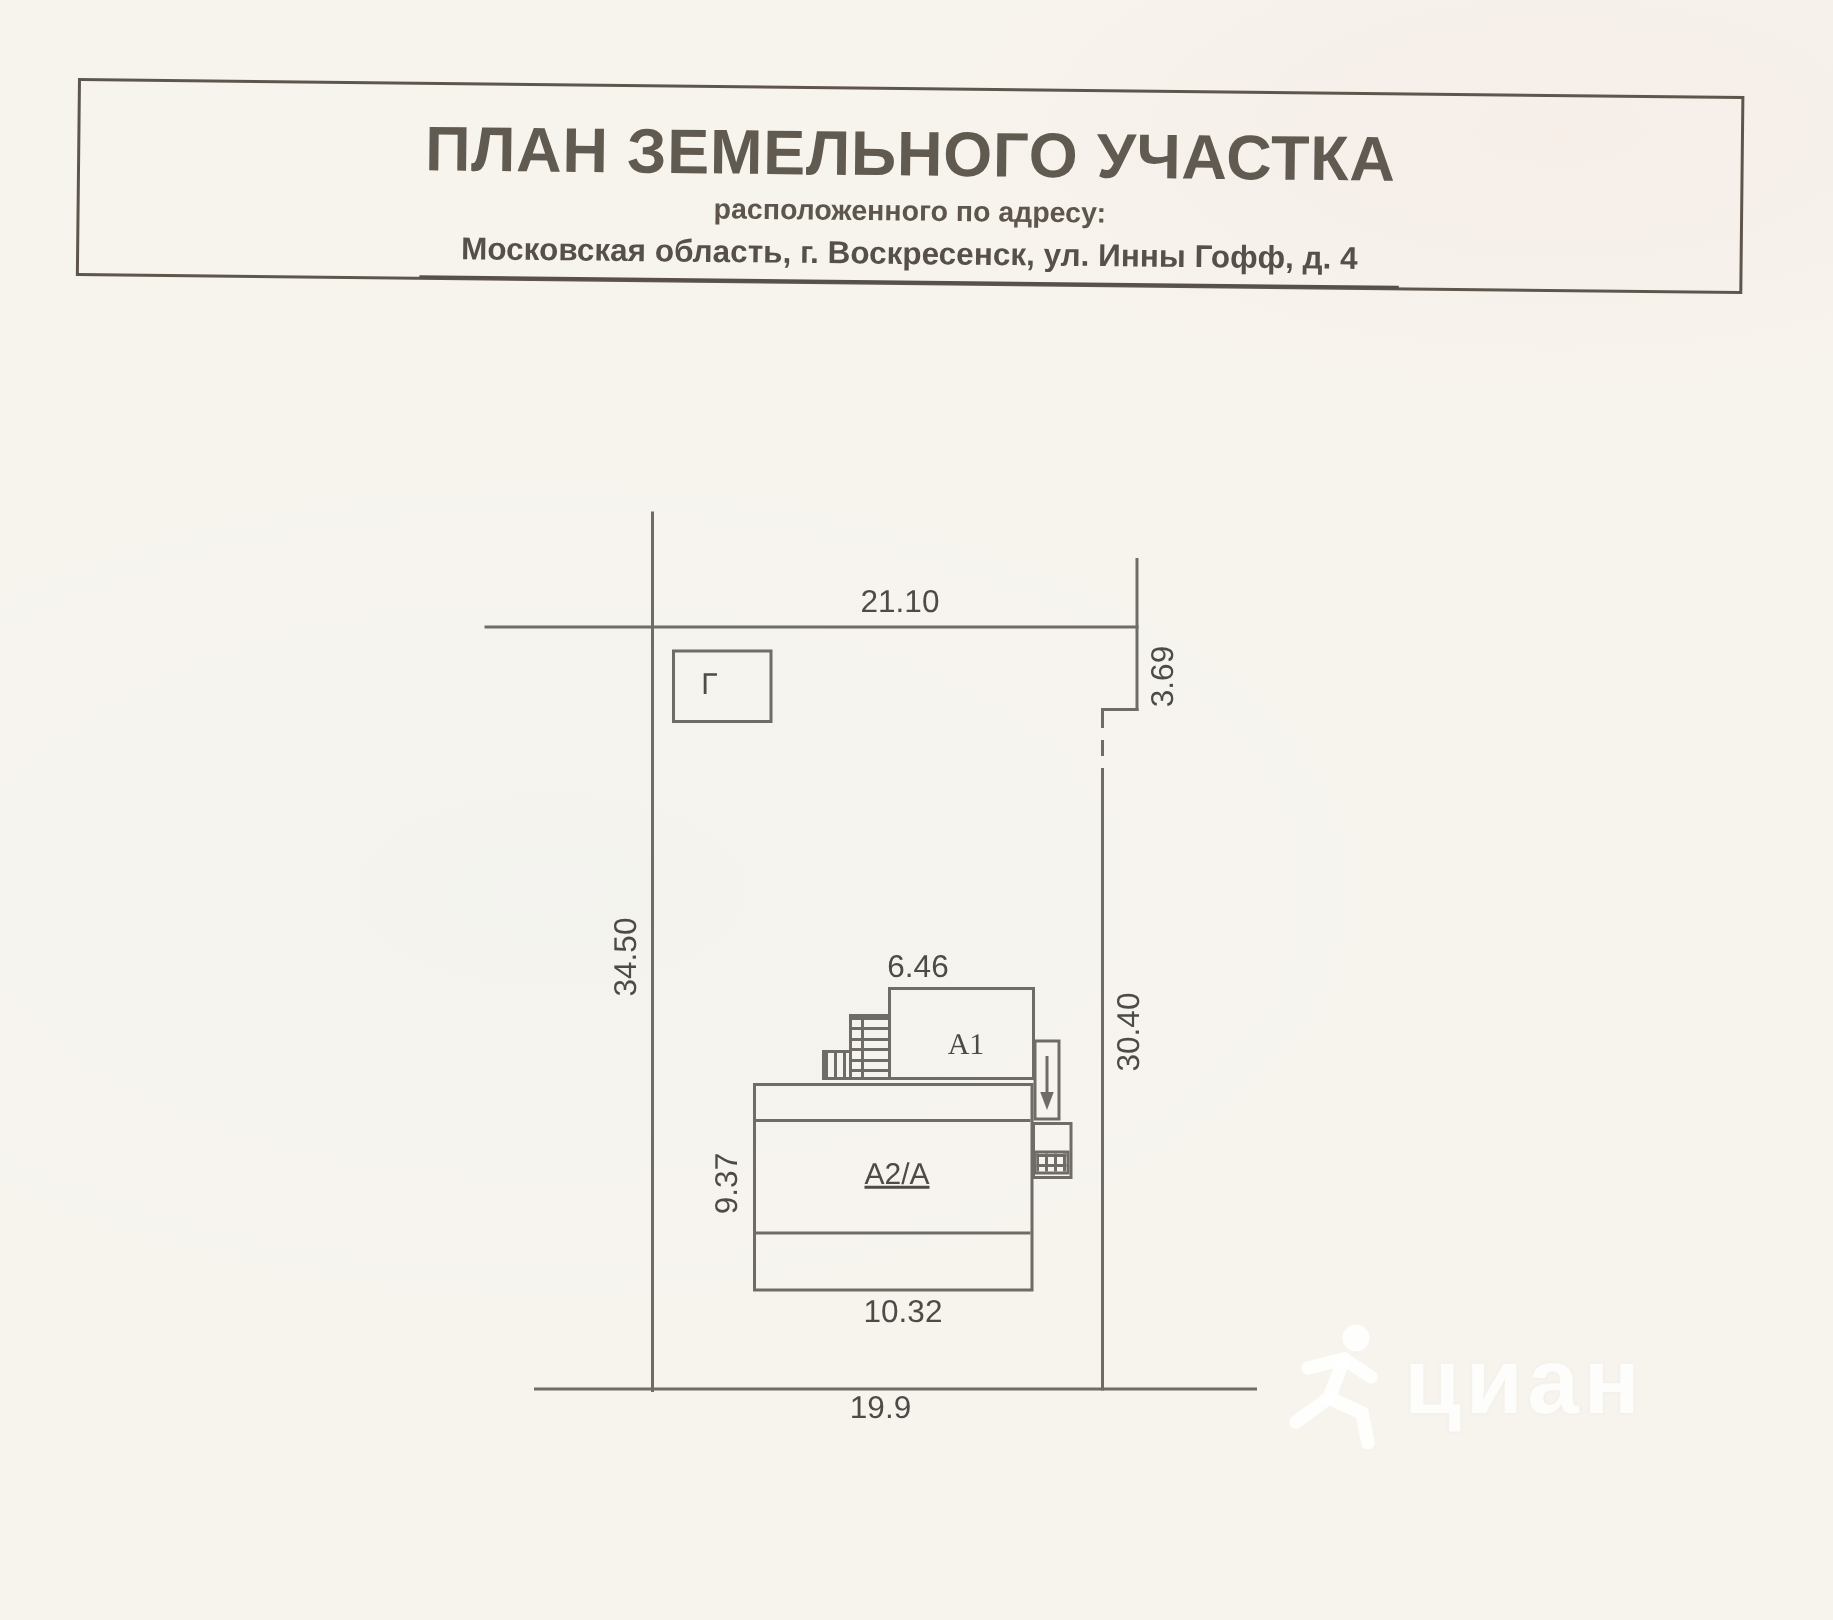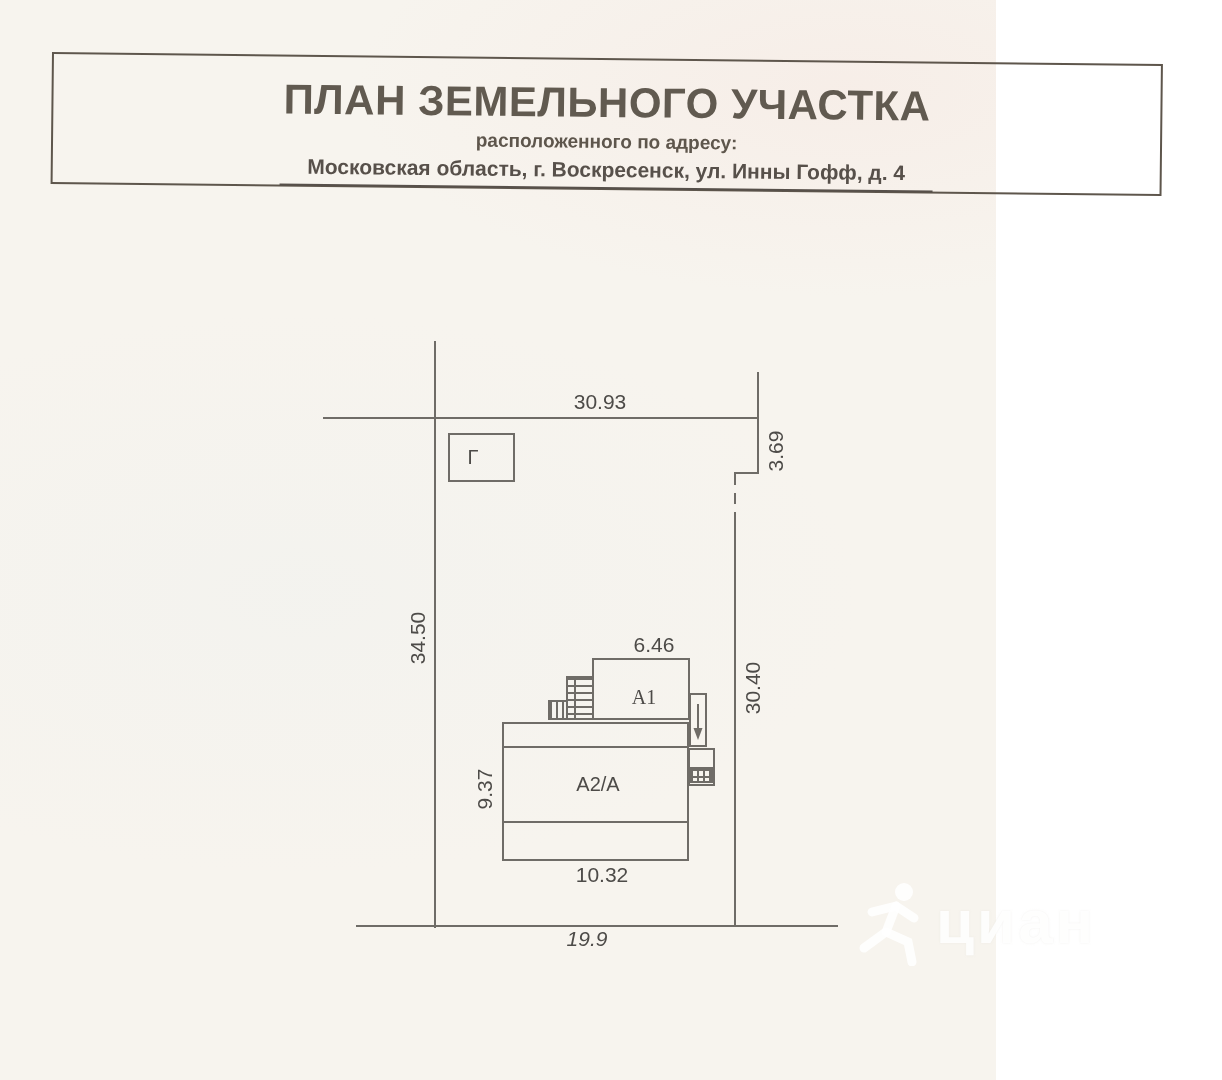--- a/index.html
+++ b/index.html
@@ -4,21 +4,21 @@
 <style>
   html, body {
     margin: 0; padding: 0;
     width: 1222px; height: 1080px;
     background: #ffffff;
     font-family: "Liberation Sans", sans-serif;
     overflow: hidden;
   }
   .page {
     position: relative;
-    width: 996px; height: 1080px;
+    width: 1222px; height: 1080px;
     background:
       radial-gradient(ellipse 700px 300px at 85% 8%, rgba(246,226,220,0.35), rgba(246,226,220,0) 70%),
       radial-gradient(ellipse 800px 400px at 30% 55%, rgba(235,240,240,0.30), rgba(235,240,240,0) 70%),
       #f7f4ee;
   }
   
   .title-block {
     position: absolute;
     left: 52px; top: 52px;
     width: 1111px; height: 132px;
@@ -118,42 +118,42 @@
   <div>
 
     <div class="ln" style="left:434px; top:341px; width:2px; height:587px;"></div>
     <div class="ln" style="left:323px; top:417px; width:436px; height:2px;"></div>
     <div class="ln" style="left:757px; top:372px; width:2px; height:102px;"></div>
     <div class="ln" style="left:734px; top:472px; width:25px; height:2px;"></div>
     <div class="dashed-v" style="left:734px; top:474px; height:48px;"></div>
     <div class="ln" style="left:734px; top:520px; width:2px; height:407px;"></div>
     <div class="ln" style="left:356px; top:925px; width:482px; height:2px;"></div>
 
-    <div class="dim" style="left:600px; top:402px;">30.93</div>
+    <div class="dim" style="left:600px; top:402px;">21.10</div>
     <div class="dim vert" style="left:776px; top:451px;">3.69</div>
     <div class="dim vert" style="left:418px; top:638px;">34.50</div>
     <div class="dim vert" style="left:753px; top:688px;">30.40</div>
-    <div class="dim" style="left:587px; top:939px;font-style:italic;">19.9</div>
+    <div class="dim" style="left:587px; top:939px;">19.9</div>
 
     <div class="rect" style="left:448px; top:433px; width:67px; height:49px; border-width:2.5px;"></div>
     <div class="blabel" style="left:473px; top:457px;">Г</div>
 
     <div class="rect" style="left:592px; top:658px; width:98px; height:62px;"></div>
     <div class="blabel" style="left:644px; top:697px;font-family:Liberation Serif, serif;">А1</div>
-    <div class="dim" style="left:654px; top:645px;">6.46</div>
+    <div class="dim" style="left:612px; top:645px;">6.46</div>
 
     <div class="rect hatch-h" style="left:566px; top:676px; width:28px; height:44px;">
       <div class="ln" style="left:6px; top:0; width:2px; height:40px;"></div>
     </div>
     <div class="rect hatch-v" style="left:548px; top:700px; width:20px; height:20px;"></div>
 
     <div class="rect" style="left:502px; top:722px; width:187px; height:139px;"></div>
     <div class="ln" style="left:504px; top:746px; width:183px; height:2px;"></div>
     <div class="ln" style="left:504px; top:821px; width:183px; height:2px;"></div>
-    <div class="blabel" style="left:598px; top:784px;">А2/А</div>
+    <div class="blabel" style="left:598px; top:784px;text-decoration:underline;">А2/А</div>
     <div class="dim vert" style="left:485px; top:789px;">9.37</div>
     <div class="dim" style="left:602px; top:875px;">10.32</div>
 
     <div class="rect" style="left:689px; top:693px; width:18px; height:54px;"></div>
     <svg style="position:absolute; left:691px; top:702px;" width="14" height="40" viewBox="0 0 14 40">
       <line x1="7" y1="2" x2="7" y2="28" stroke="#6f6c67" stroke-width="2"></line>
       <polygon points="7,38 2.5,26 11.5,26" fill="#6f6c67"></polygon>
     </svg>
 
     <div class="rect" style="left:688px; top:748px; width:27px; height:38px;"></div>

